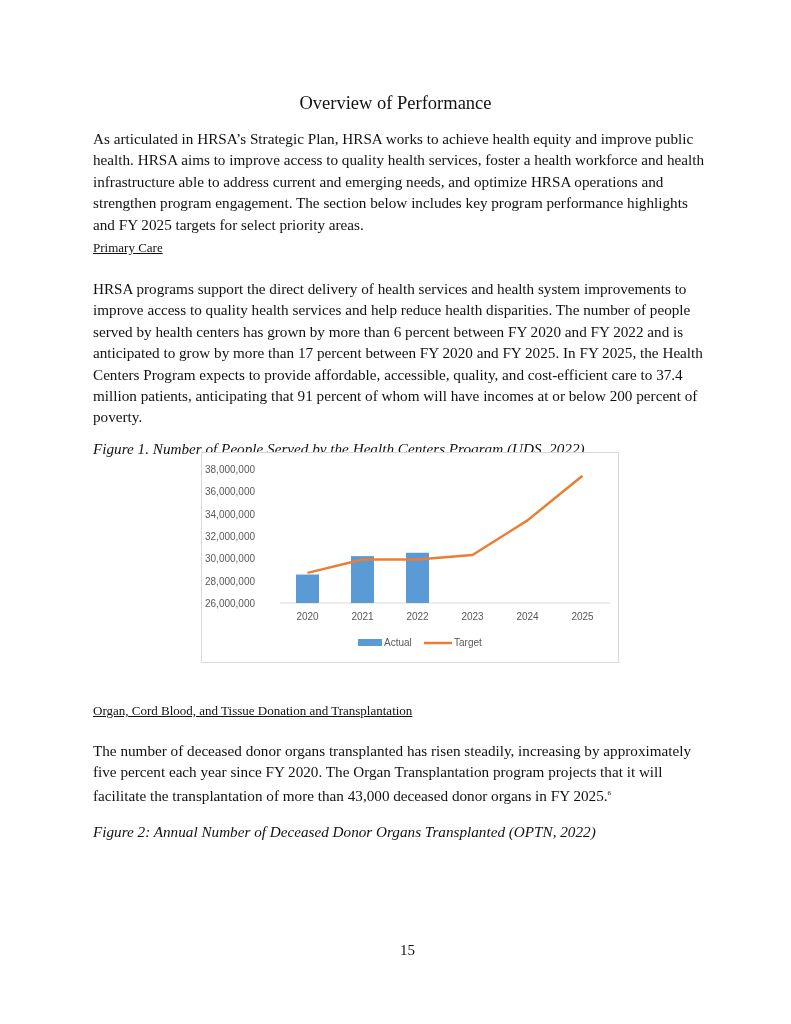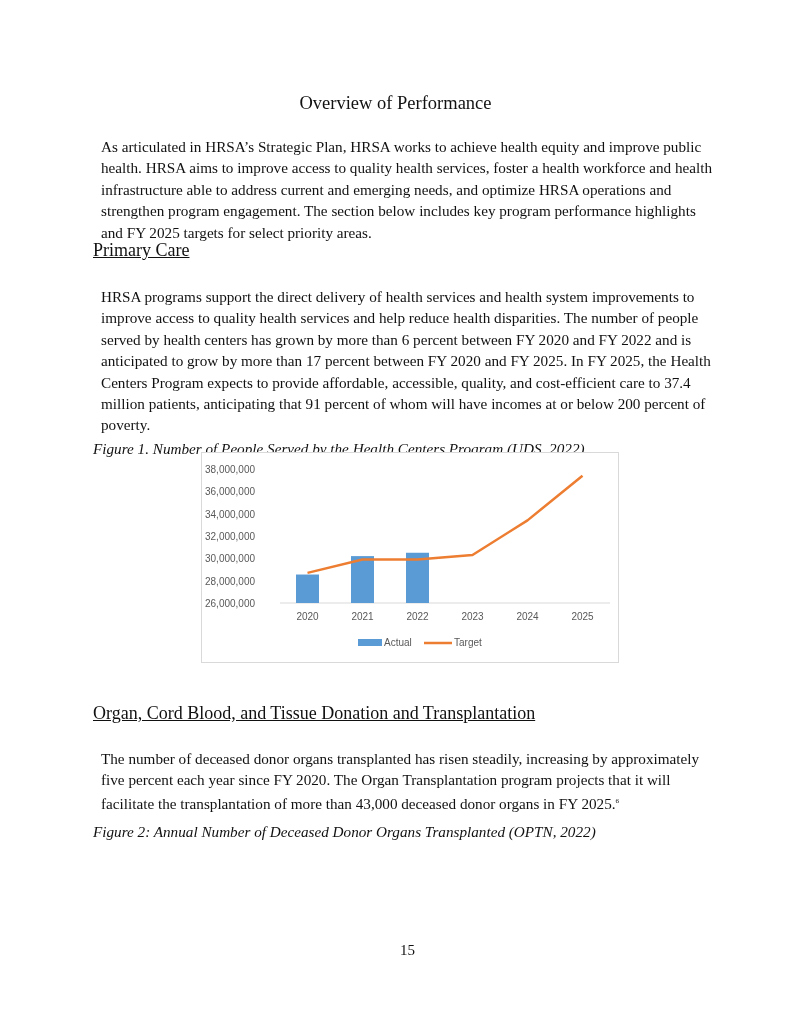--- a/index.html
+++ b/index.html
@@ -1,22 +1,22 @@
 <!DOCTYPE html>
 <html><head>
 <meta charset="utf-8">
 <style>
   html, body { margin: 0; padding: 0; background: #ffffff; }
   body { width: 791px; height: 1024px; position: relative; overflow: hidden;
          font-family: "Liberation Serif", "DejaVu Serif", serif; color: #111; }
   .page-title { position: absolute; top: 93px; left: 0; width: 791px; text-align: center;
                 font-weight: normal; font-size: 18.5px; }
   .para { position: absolute; left: 93px; width: 612px; font-size: 15.2px; line-height: 21.4px;
-          margin: 8px; }
-  .heading { position: absolute; left: 93px; font-size: 18px; text-decoration: underline; }
+          margin: 0; }
+  .heading { position: absolute; left: 93px; font-size: 13px; text-decoration: underline; }
   .caption { position: absolute; left: 93px; font-size: 15.2px; font-style: italic; }
   .sup { font-size: 7px; vertical-align: super; }
   .page-number { position: absolute; top: 942px; left: 0; width: 791px; text-align: center; font-size: 15px; padding-left: 12px; }
 
   .chart-box { position: absolute; left: 201px; top: 452px; width: 416px; height: 209px;
                border: 1px solid #d9d9d9; background: #fff; }
   .chart-box svg { position: absolute; left: 0; top: 0; }
   .tick { font-family: "Liberation Sans", "DejaVu Sans", sans-serif; font-size: 10px; fill: #595959; }
 </style>
 </head>

